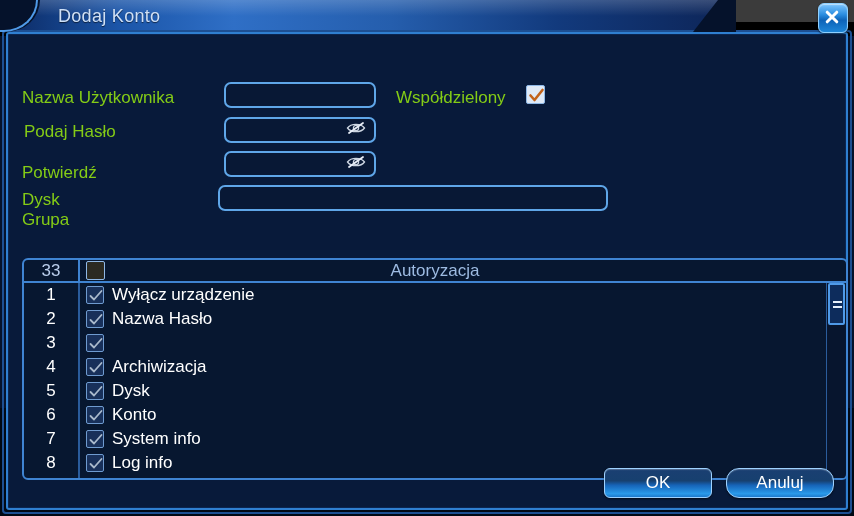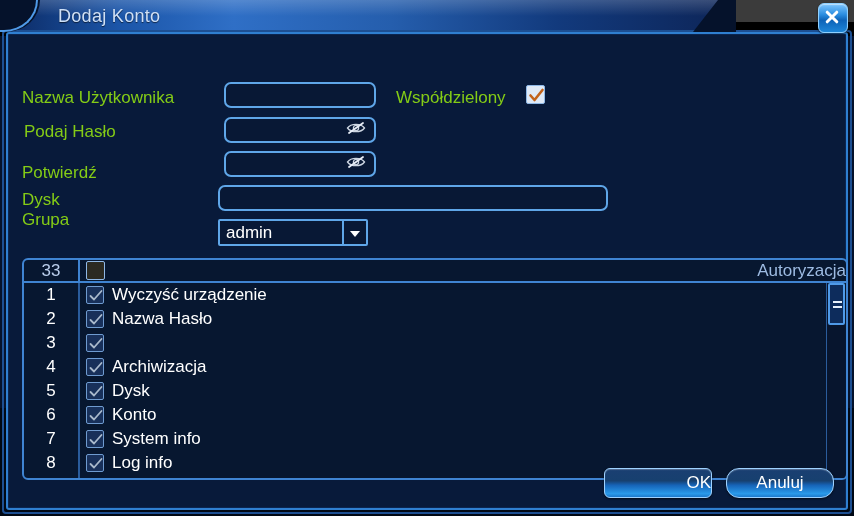--- a/index.html
+++ b/index.html
@@ -126,21 +126,21 @@
   }
   .head-num{
     position:absolute;left:0;top:0;width:56px;height:21px;
     border-right:2px solid #3f84d2;box-sizing:border-box;
     color:#b9cdeb;font-size:17px;text-align:center;line-height:21px;
   }
   .head-chk{position:absolute;left:62px;top:1px;width:19px;height:19px;
     box-sizing:border-box;background:#2b2a22;border:1px solid #8fb8e6;border-radius:2px;}
   .head-title{
     position:absolute;left:0;top:0;width:100%;height:21px;line-height:21px;
-    text-align:right;color:#9dbbe2;font-size:17px;
+    text-align:center;color:#9dbbe2;font-size:17px;
   }
 
   .rows{position:absolute;left:0;top:23px;width:100%;height:197px;}
   .row{position:relative;height:24px;}
   .row .num{
     position:absolute;left:0;top:0;width:56px;height:24px;
     border-right:2px solid #2a5c9c;box-sizing:border-box;
     color:#ffffff;font-size:17px;text-align:center;line-height:24px;
   }
   .row .cb{
@@ -241,40 +241,36 @@
           </svg>
         </span>
       </div>
 
       <div class="lbl" style="left:14px;top:156px;">Dysk</div>
       <div class="inp" style="left:210px;top:151px;width:390px;height:26px;">
         <span class="inp-txt"></span>
       </div>
 
       <div class="lbl" style="left:14px;top:176px;">Grupa</div>
-      <div class="inp square" style="left:210px;top:185px;width:150px;height:27px;">
-        <span class="inp-txt">admin</span>
-        <span class="dd-arrow"></span>
-      </div>
 
       <div class="listbox">
 
         <div class="list-head">
           <div class="head-title">Autoryzacja</div>
           <div class="head-num">33</div>
           <div class="head-chk"></div>
         </div>
 
         <div class="rows" id="rows">
             <div class="row">
               <div class="num">1</div>
               <div class="cb"><span><svg width="16" height="16" viewBox="0 0 16 16">
                     <path d="M2.5 8 L6 11.5 L13.5 3" stroke="#a9b9cc" stroke-width="1.8" fill="none" stroke-linecap="round" stroke-linejoin="round"></path>
                   </svg></span></div>
-              <div class="txt">Wyczyść urządzenie</div>
+              <div class="txt">Wyłącz urządzenie</div>
             </div>
             <div class="row">
               <div class="num">2</div>
               <div class="cb"><span><svg width="16" height="16" viewBox="0 0 16 16">
                     <path d="M2.5 8 L6 11.5 L13.5 3" stroke="#a9b9cc" stroke-width="1.8" fill="none" stroke-linecap="round" stroke-linejoin="round"></path>
                   </svg></span></div>
               <div class="txt">Nazwa Hasło</div>
             </div>
             <div class="row">
               <div class="num">3</div>
@@ -325,18 +321,18 @@
           </div>
 
         <div class="sb">
           <div class="sb-thumb">
             <i class="a"></i>
             <i class="b"></i>
           </div>
         </div>
       </div>
 
-      <div class="btn" style="left:596px;top:434px;width:108px;text-align:right;">OK</div>
+      <div class="btn" style="left:596px;top:434px;width:108px;">OK</div>
       <div class="btn" style="left:718px;top:434px;width:108px;border-radius:13px;">Anuluj</div>
 
     </div>
   </div>
 </div>
 
 </body></html>

